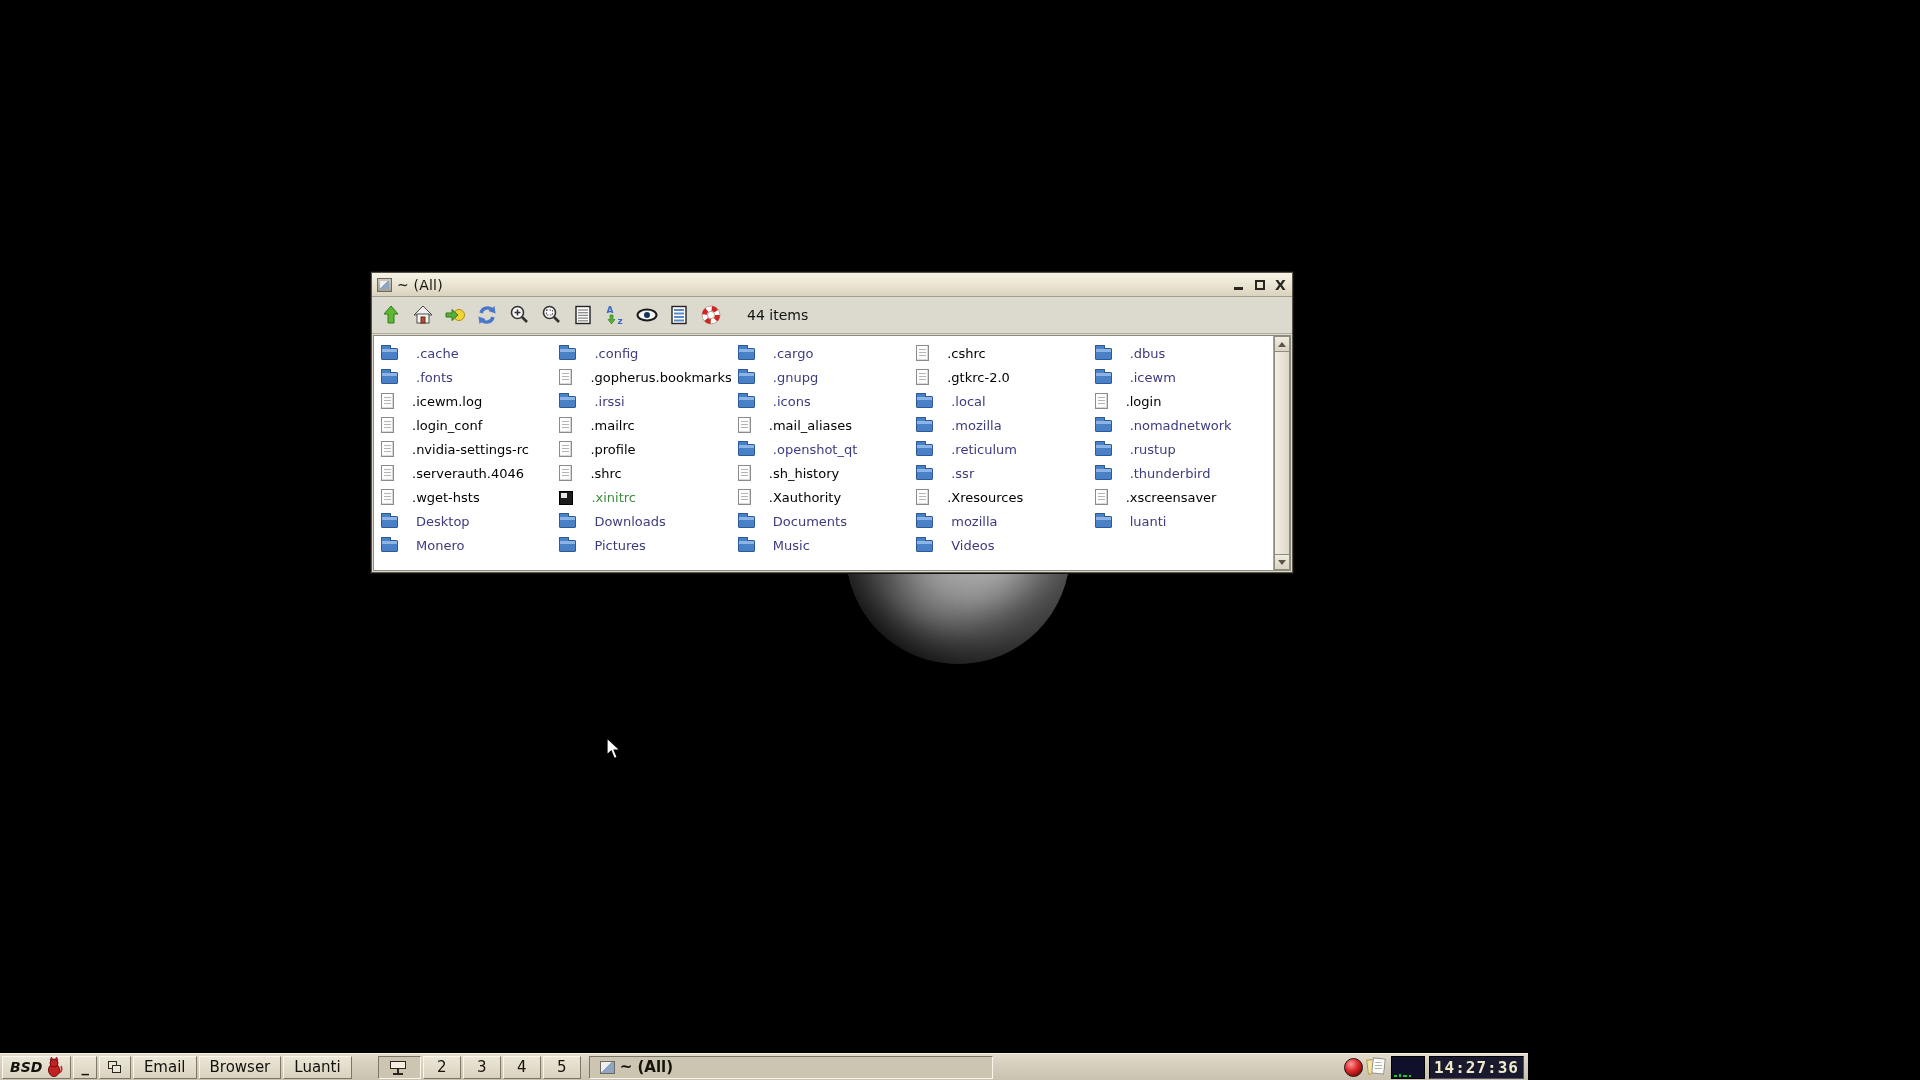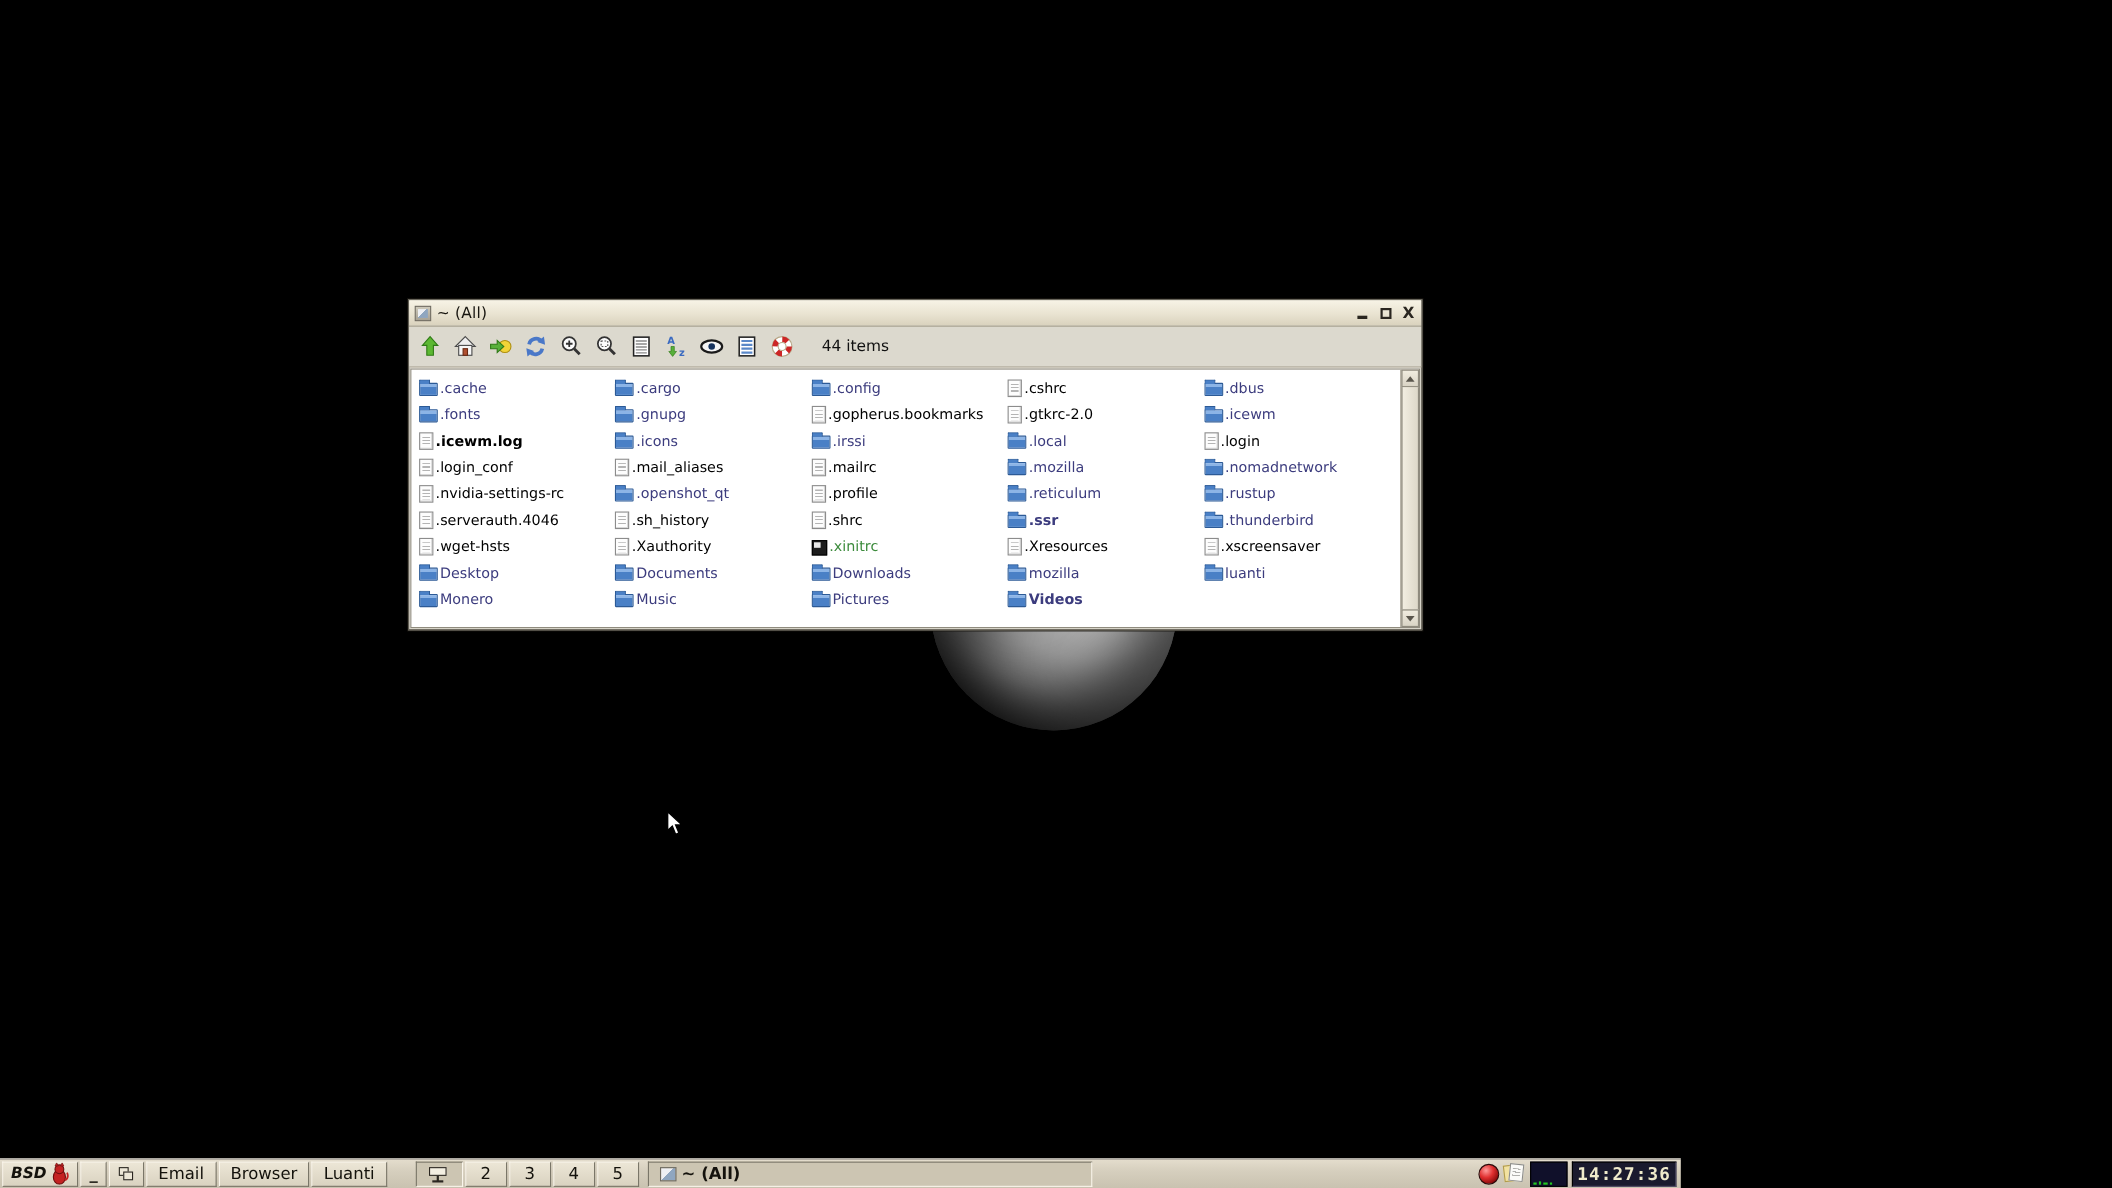--- a/index.html
+++ b/index.html
@@ -51,24 +51,24 @@
     background:linear-gradient(180deg,#8cb4e6 0 3px,#4a80c6 3px 100%);
     border:1px solid #2c5a96; border-radius:1px; }
   .ficon.folder::before { content:""; position:absolute; left:-1px; top:-4px; width:8px; height:3px;
     background:#4a80c6; border:1px solid #2c5a96; border-bottom:none; border-radius:1px 1px 0 0; }
   .ficon.file { width:13px; height:16px; background:#fdfdfd; border:1px solid #8c8c8c;
     box-shadow:inset -1px -1px 0 #d8d8d8; }
   .ficon.file::before { content:""; position:absolute; left:2px; right:2px; top:3px; height:9px;
     background:repeating-linear-gradient(to bottom,#b4b4b4 0 1px, transparent 1px 3px); }
   .ficon.script { width:14px; height:14px; margin-top:1px; background:#1c1c1c; border:1px solid #000; }
   .ficon.script::before { content:""; position:absolute; left:1px; top:1px; width:6px; height:5px; background:#e8e8e8; }
-  .flabel { margin-left:2px; font-size:13px; color:#000; white-space:nowrap; }
+  .flabel { margin-left:18px; font-size:13px; color:#000; white-space:nowrap; }
   .flabel.folder { color:var(--folder-color,#3c3c7e); }
   .flabel.script { color:var(--script-color,#3d8c3d); }
-  .flabel.bold { font-weight:bold; }
+  .flabel.bold { font-weight:normal; }
 
   
   #scrollbar { flex:0 0 17px; background:#d4d0c4; border-left:1px solid #a8a496;
     display:flex; flex-direction:column; }
   .sb-btn { height:16px; background:linear-gradient(180deg,#f0ecdf,#d9d4c5);
     border:1px solid #8f8b7e; display:flex; align-items:center; justify-content:center; }
   .sb-arrow-up { width:0; height:0; border-left:4px solid transparent; border-right:4px solid transparent; border-bottom:5px solid #5a564c; }
   .sb-arrow-down { width:0; height:0; border-left:4px solid transparent; border-right:4px solid transparent; border-top:5px solid #5a564c; }
   #sb-thumb { flex:1; background:linear-gradient(90deg,#f2eee1,#ddd8c9);
     border:1px solid #8f8b7e; border-top:none; border-bottom:none; }
@@ -268,58 +268,20 @@
             <span class="flabel folder">Desktop</span>
           </div>
           <div class="fitem">
             <span class="ficon folder"></span>
             <span class="flabel folder">Monero</span>
           </div>
         </div>
         <div class="fcol">
           <div class="fitem">
             <span class="ficon folder"></span>
-            <span class="flabel folder">.cargo</span>
-          </div>
-          <div class="fitem">
-            <span class="ficon folder"></span>
-            <span class="flabel folder">.gnupg</span>
-          </div>
-          <div class="fitem">
-            <span class="ficon folder"></span>
-            <span class="flabel folder">.icons</span>
-          </div>
-          <div class="fitem">
-            <span class="ficon file"></span>
-            <span class="flabel file">.mail_aliases</span>
-          </div>
-          <div class="fitem">
-            <span class="ficon folder"></span>
-            <span class="flabel folder">.openshot_qt</span>
-          </div>
-          <div class="fitem">
-            <span class="ficon file"></span>
-            <span class="flabel file">.sh_history</span>
-          </div>
-          <div class="fitem">
-            <span class="ficon file"></span>
-            <span class="flabel file">.Xauthority</span>
-          </div>
-          <div class="fitem">
-            <span class="ficon folder"></span>
-            <span class="flabel folder">Documents</span>
-          </div>
-          <div class="fitem">
-            <span class="ficon folder"></span>
-            <span class="flabel folder">Music</span>
-          </div>
-        </div>
-        <div class="fcol">
-          <div class="fitem">
-            <span class="ficon folder"></span>
             <span class="flabel folder">.config</span>
           </div>
           <div class="fitem">
             <span class="ficon file"></span>
             <span class="flabel file">.gopherus.bookmarks</span>
           </div>
           <div class="fitem">
             <span class="ficon folder"></span>
             <span class="flabel folder">.irssi</span>
           </div>
@@ -339,20 +301,58 @@
             <span class="ficon script"></span>
             <span class="flabel script">.xinitrc</span>
           </div>
           <div class="fitem">
             <span class="ficon folder"></span>
             <span class="flabel folder">Downloads</span>
           </div>
           <div class="fitem">
             <span class="ficon folder"></span>
             <span class="flabel folder">Pictures</span>
+          </div>
+        </div>
+        <div class="fcol">
+          <div class="fitem">
+            <span class="ficon folder"></span>
+            <span class="flabel folder">.cargo</span>
+          </div>
+          <div class="fitem">
+            <span class="ficon folder"></span>
+            <span class="flabel folder">.gnupg</span>
+          </div>
+          <div class="fitem">
+            <span class="ficon folder"></span>
+            <span class="flabel folder">.icons</span>
+          </div>
+          <div class="fitem">
+            <span class="ficon file"></span>
+            <span class="flabel file">.mail_aliases</span>
+          </div>
+          <div class="fitem">
+            <span class="ficon folder"></span>
+            <span class="flabel folder">.openshot_qt</span>
+          </div>
+          <div class="fitem">
+            <span class="ficon file"></span>
+            <span class="flabel file">.sh_history</span>
+          </div>
+          <div class="fitem">
+            <span class="ficon file"></span>
+            <span class="flabel file">.Xauthority</span>
+          </div>
+          <div class="fitem">
+            <span class="ficon folder"></span>
+            <span class="flabel folder">Documents</span>
+          </div>
+          <div class="fitem">
+            <span class="ficon folder"></span>
+            <span class="flabel folder">Music</span>
           </div>
         </div>
         <div class="fcol">
           <div class="fitem">
             <span class="ficon file"></span>
             <span class="flabel file">.cshrc</span>
           </div>
           <div class="fitem">
             <span class="ficon file"></span>
             <span class="flabel file">.gtkrc-2.0</span>

